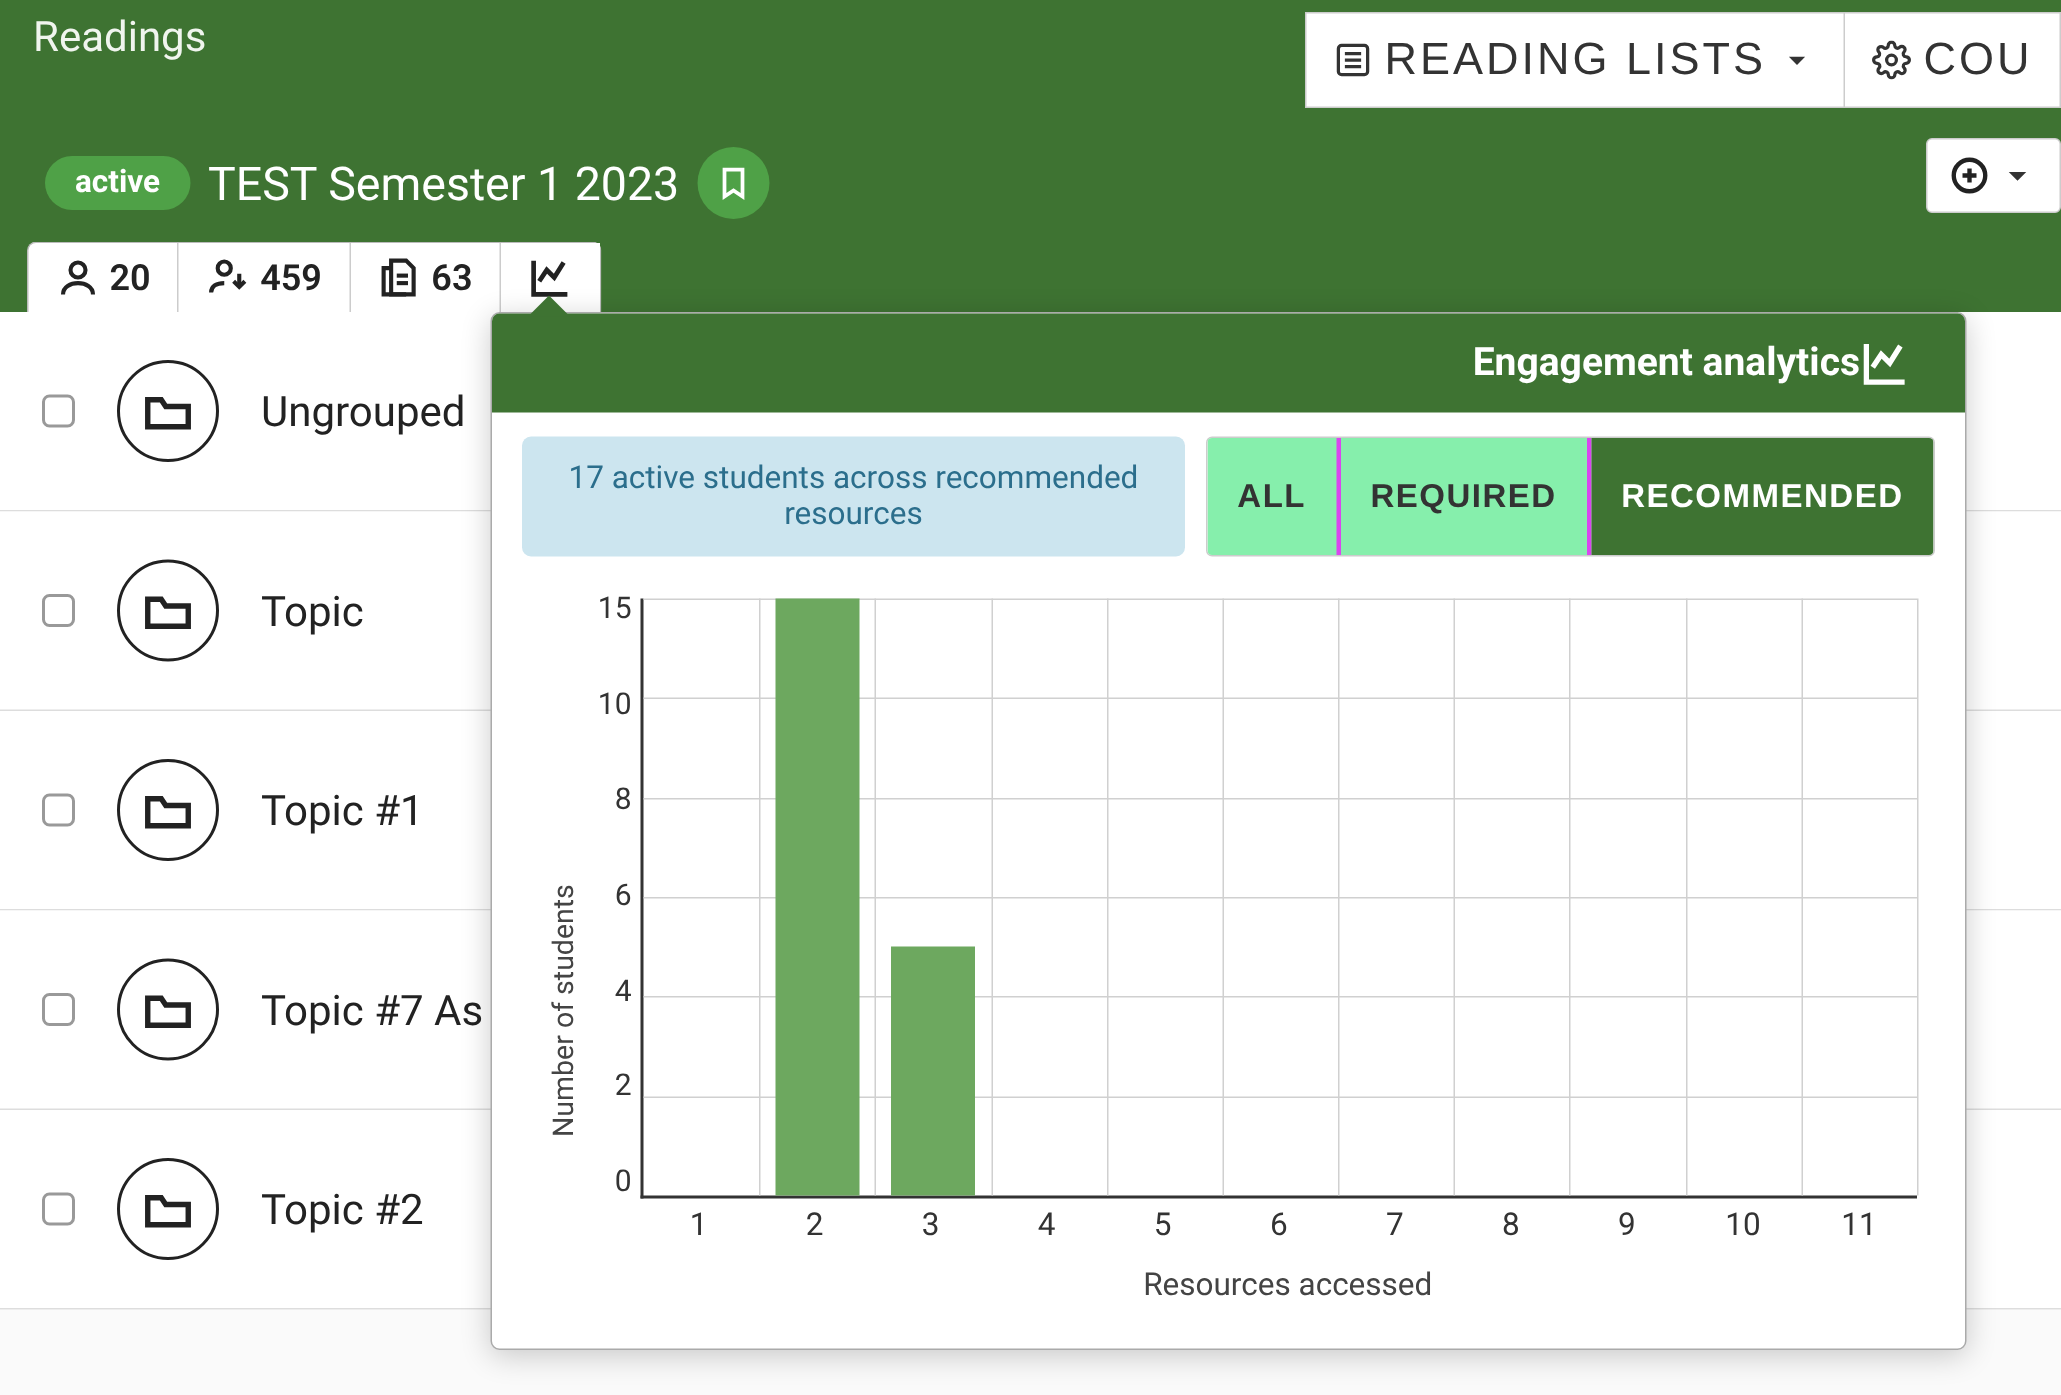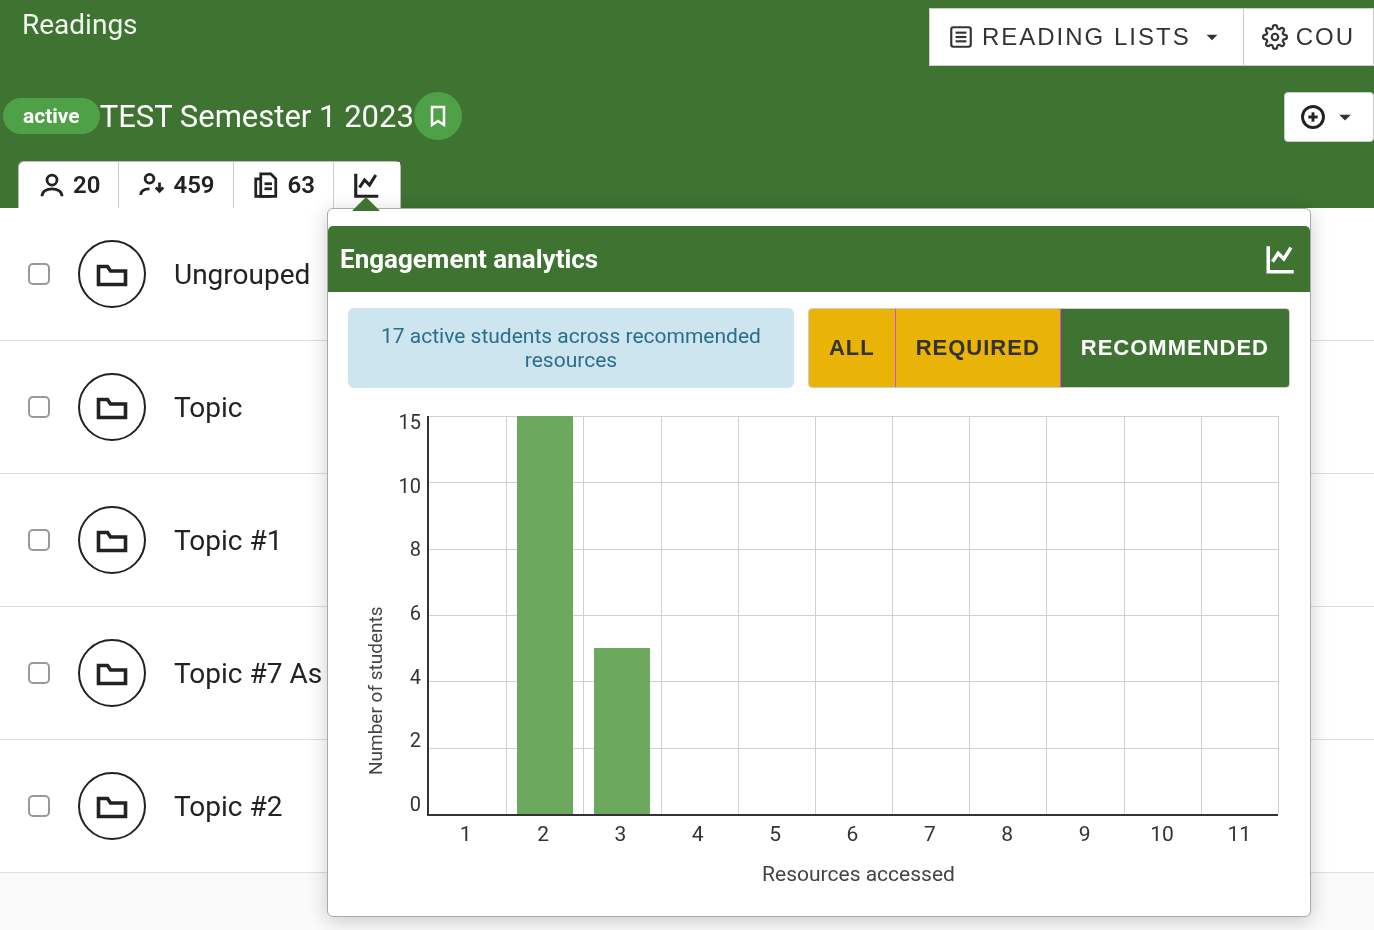--- a/index.html
+++ b/index.html
@@ -29,35 +29,35 @@
     color: #f0f5ee;
   }
   .header-buttons {
     display: flex;
     gap: 0;
   }
   .header-btn {
     background: #fff;
     border: 1px solid #ccc;
     color: #333;
-    font-size: 24px;
+    font-size: 30px;
     font-weight: 500;
     letter-spacing: 2px;
     padding: 14px 18px;
     display: flex;
     align-items: center;
     gap: 8px;
     cursor: pointer;
   }
   .header-btn svg { width: 26px; height: 26px; }
   .course-row {
     display: flex;
     align-items: center;
-    gap: 0;
-    padding: 26px 0 0 3px;
+    gap: 12px;
+    padding: 26px 0 0 30px;
   }
   .badge-active {
     background: #4fa147;
     color: #fff;
     font-weight: 700;
     font-size: 21px;
     padding: 6px 20px;
     border-radius: 22px;
   }
   .course-title {
@@ -163,50 +163,49 @@
     top: -12px;
     left: 24px;
     width: 0; height: 0;
     border-left: 14px solid transparent;
     border-right: 14px solid transparent;
     border-bottom: 14px solid #3e7332;
   }
   .popover-header {
     background: #3e7332;
     color: #fff;
-    padding: 16px 12px;
-    display: flex;
-    justify-content: space-between;
+    padding: 16px 36px;
+    display: flex;
+    justify-content: flex-end;
     align-items: center;
     border-radius: 5px 5px 0 0;
-    margin-top: 17px;
   }
   .popover-title { font-size: 26px; font-weight: 700; }
   .popover-header svg { width: 34px; height: 34px; stroke: #fff; }
   .popover-body { padding: 16px 20px 30px; }
   .filter-row { display: flex; gap: 14px; margin-bottom: 18px; }
   .info-chip {
     background: #cce5ef;
     color: #2b6e8c;
     font-size: 21px;
     padding: 16px 30px;
     border-radius: 6px;
     flex: 1;
     text-align: center;
   }
   .tab-group { display: flex; border: 1px solid #ccc; border-radius: 4px; overflow: hidden; }
   .tab-btn {
     padding: 16px 20px;
     font-size: 22px;
     font-weight: 600;
     letter-spacing: 1px;
-    background: #eab308;
+    background: #86efac;
     color: #333;
     border: none;
-    border-right: 1px solid #d946ef;
+    border-right: 3px solid #d946ef;
     cursor: pointer;
   }
   .tab-btn:last-child { border-right: none; }
   .tab-btn.active { background: #3e7332; color: #fff; }
 
   .chart-wrap {
     display: flex;
     height: 480px;
     padding-left: 10px;
   }

